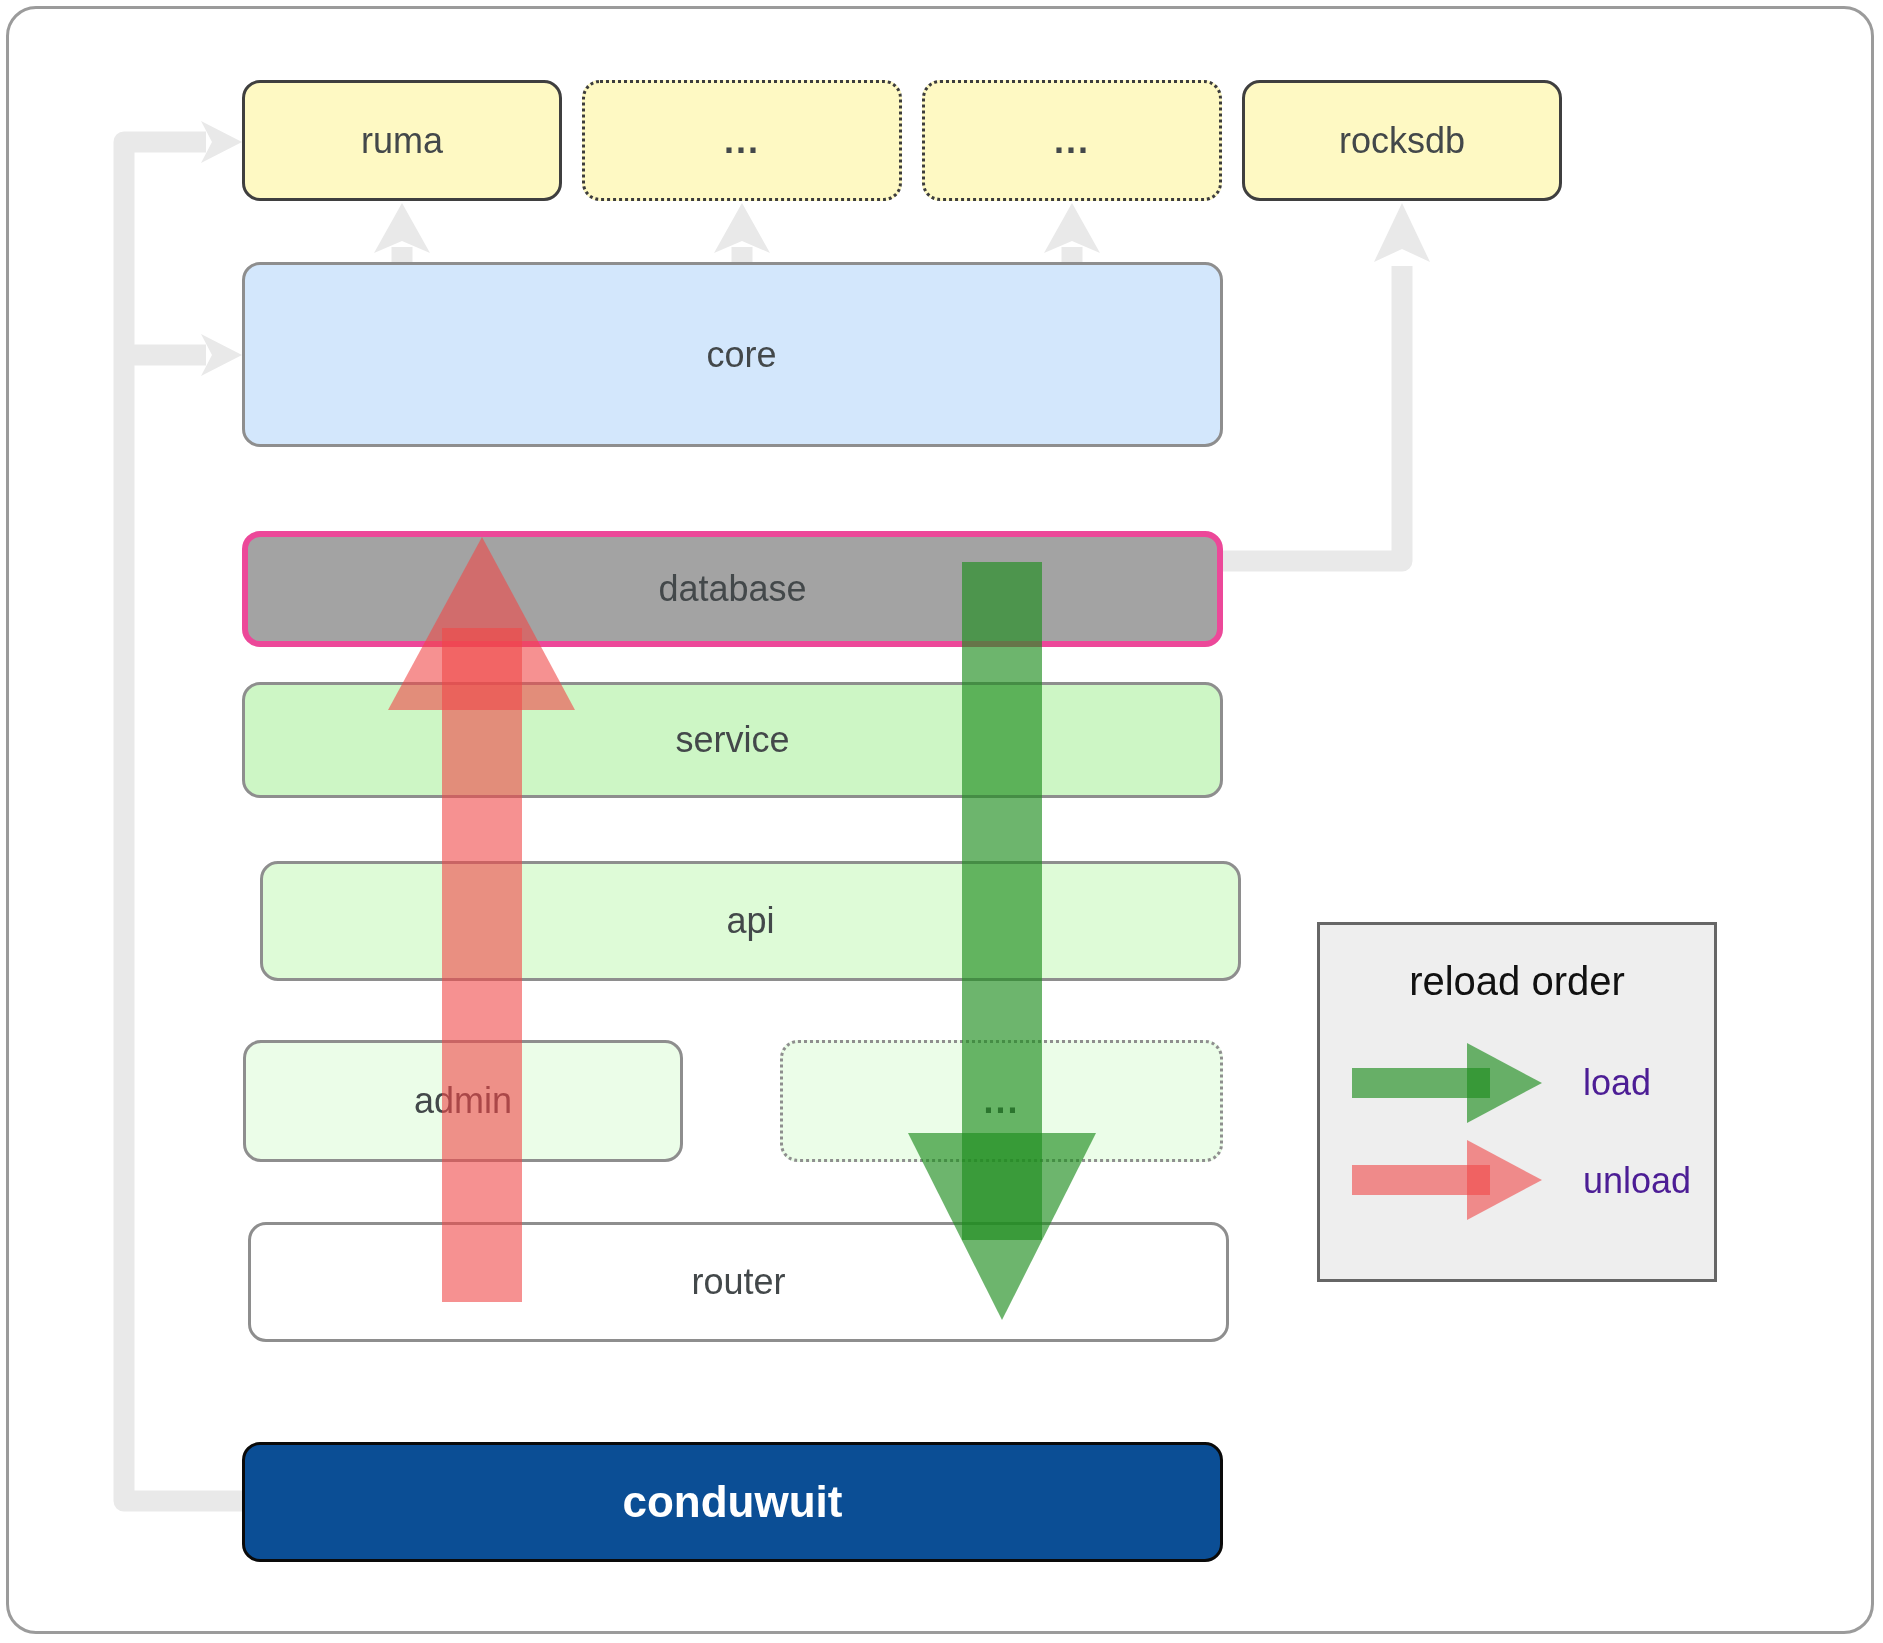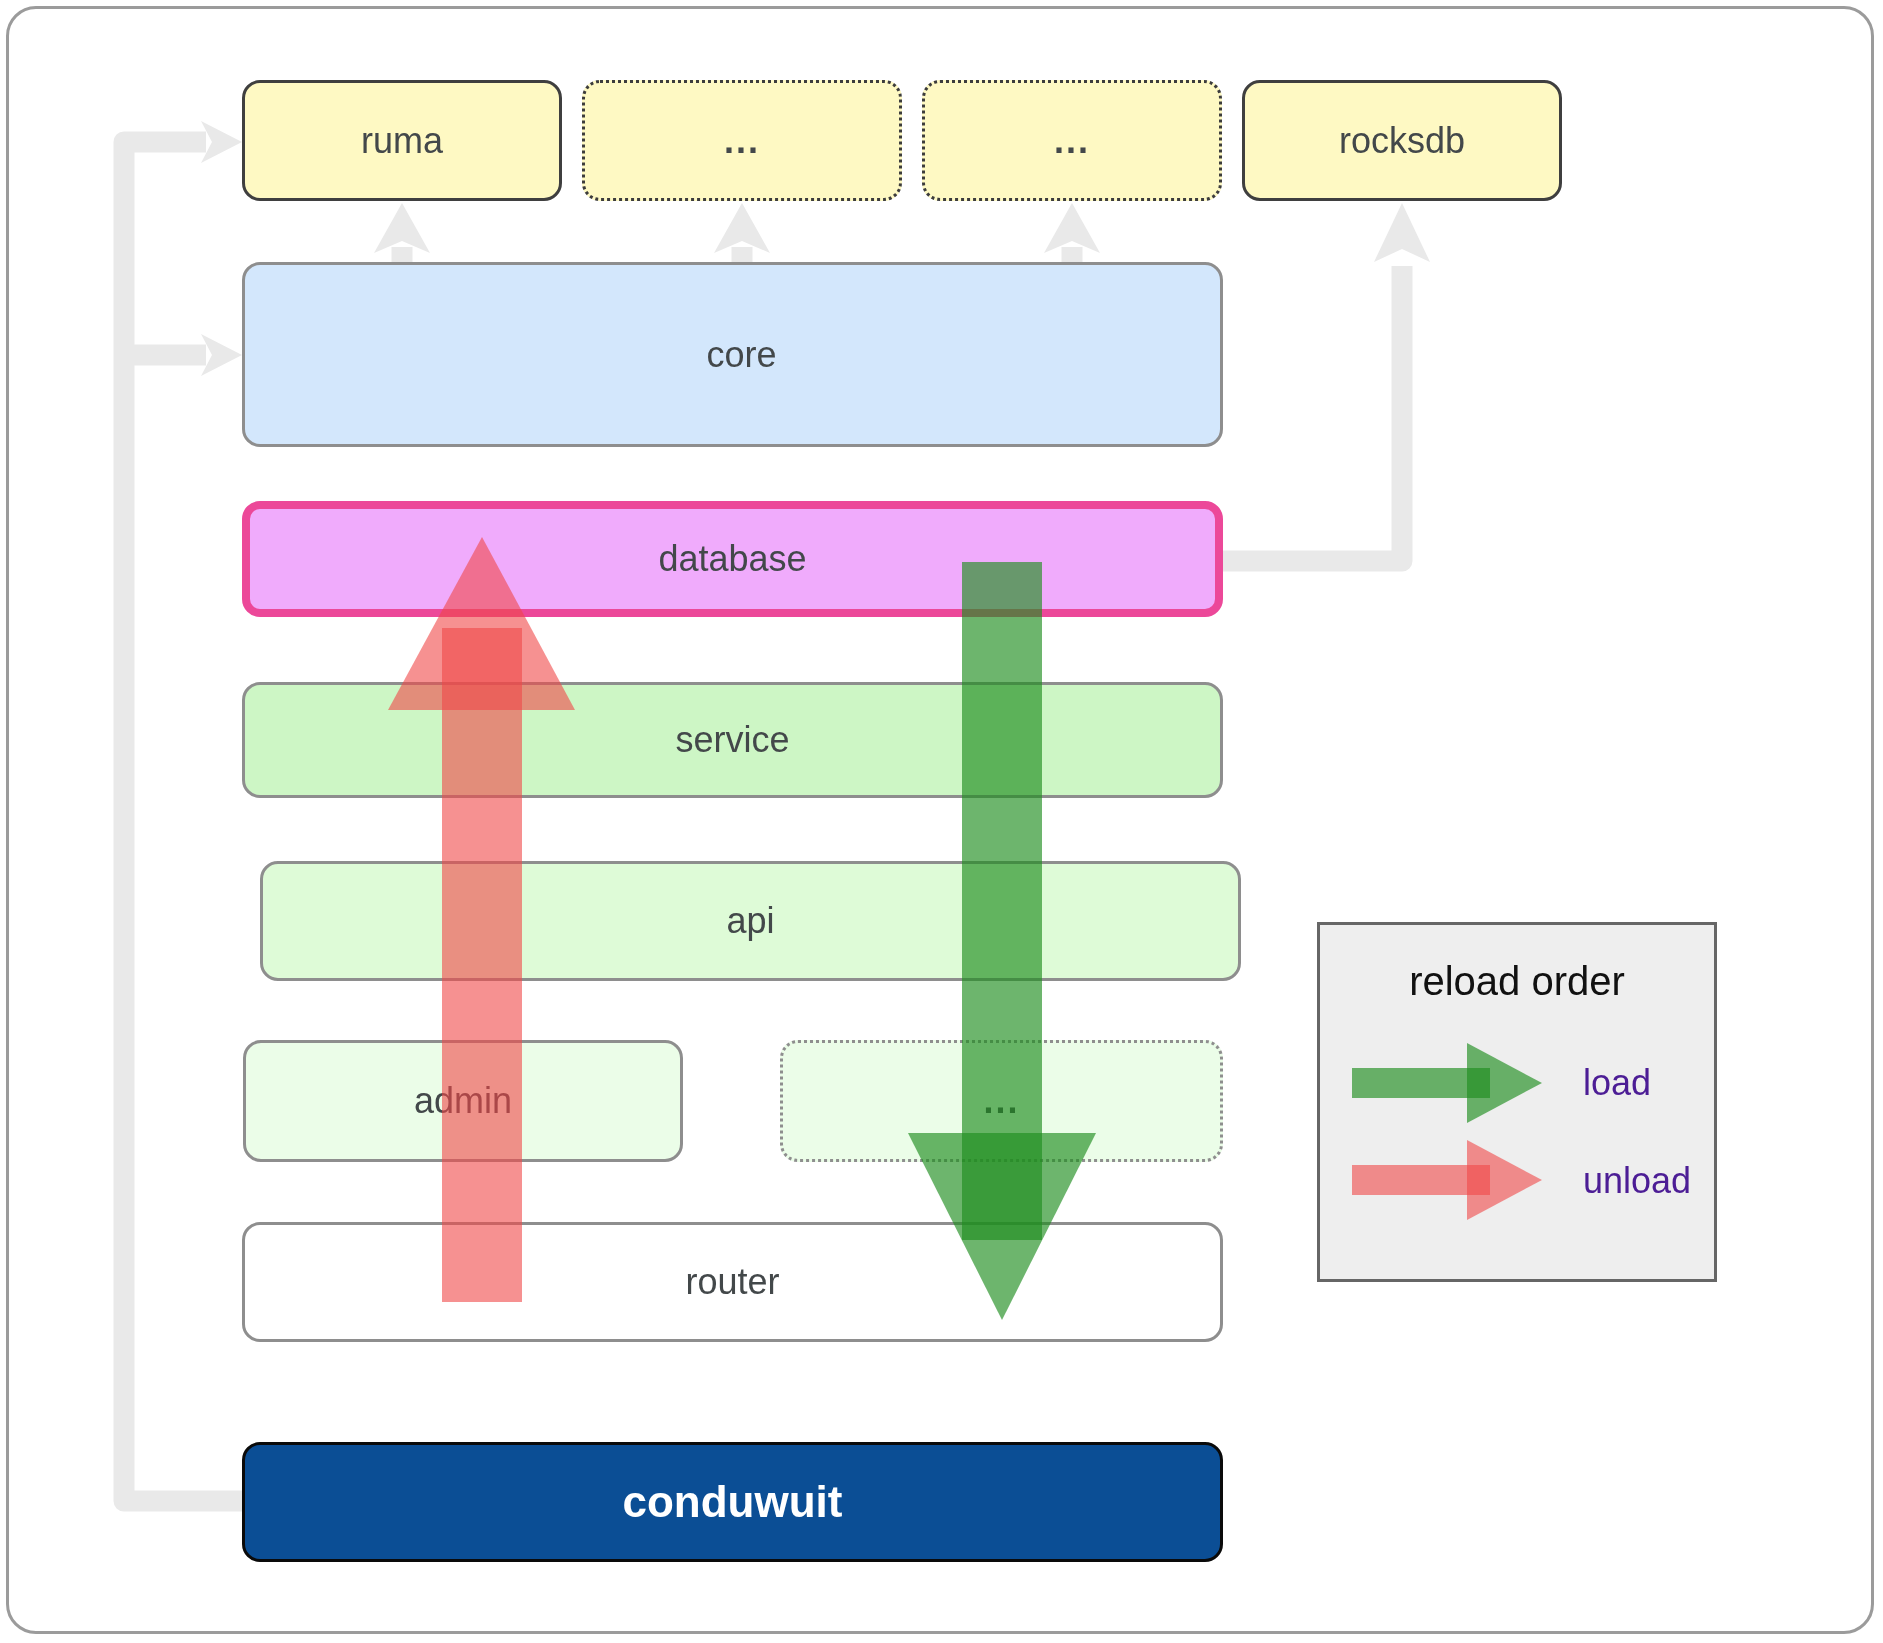--- a/index.html
+++ b/index.html
@@ -8,41 +8,41 @@
   .frame{position:absolute;left:6px;top:6px;width:1868px;height:1628px;
          border:3px solid #9b9b9b;border-radius:30px;box-sizing:border-box;}
   svg.layer{position:absolute;left:0;top:0;width:1883px;height:1643px;pointer-events:none;}
   #connectors{z-index:1;}
   #arrows{z-index:3;}
   .node{position:absolute;box-sizing:border-box;display:flex;align-items:center;justify-content:center;
         border-radius:18px;z-index:2;font-size:36px;color:#43484a;}
   .peach{background:#fef9c3;border:3px solid #3f3f3f;}
   .peach.dotted{border:3px dotted #3c3c3c;}
   .blue{background:#d3e7fc;border:3px solid #8e8e8e;}
-  .green1{background:#f0abfc;border:8px solid #ec4899;}
+  .green1{background:#a3a3a3;border:6px solid #ec4899;margin-top:30px;}
   .green2{background:#cdf6c5;border:3px solid #8e8e8e;}
   .green3{background:#defbd7;border:3px solid #8e8e8e;}
   .green4{background:#ebfde8;border:3px solid #8e8e8e;}
   .green4.dotted{border:3px dotted #8e8e8e;}
   .white{background:#ffffff;border:3px solid #8e8e8e;}
   .darkblue{background:#0b4e95;border:3px solid #0a0a0a;color:#ffffff;font-weight:bold;font-size:44px;}
   .dots{font-weight:bold;letter-spacing:2px;}
 
   
   .n-ruma     {left:242px;top:80px;width:320px;height:121px;}
   .n-e1       {left:582px;top:80px;width:320px;height:121px;}
   .n-e2       {left:922px;top:80px;width:300px;height:121px;}
   .n-rocksdb  {left:1242px;top:80px;width:320px;height:121px;}
   .n-core     {left:242px;top:262px;width:981px;height:185px;padding-left:18px;}
   .n-database {left:242px;top:501px;width:981px;height:116px;}
   .n-service  {left:242px;top:682px;width:981px;height:116px;}
   .n-api      {left:260px;top:861px;width:981px;height:120px;}
   .n-admin    {left:243px;top:1040px;width:440px;height:122px;}
   .n-e3       {left:780px;top:1040px;width:443px;height:122px;}
-  .n-router   {left:242px;top:1222px;width:981px;height:120px;}
+  .n-router   {left:248px;top:1222px;width:981px;height:120px;}
   .n-conduwuit{left:242px;top:1442px;width:981px;height:120px;}
 
   
   .legend{position:absolute;left:1317px;top:922px;width:400px;height:360px;box-sizing:border-box;
           background:#eeeeee;border:3px solid #666666;z-index:2;}
   .legend-title{position:absolute;left:0;top:34px;width:100%;text-align:center;
                 font-size:40px;color:#111111;}
   .legend-label{position:absolute;font-size:36px;color:#4c1d95;}
   .legend-label.load{left:263px;top:137px;}
   .legend-label.unload{left:263px;top:235px;}

